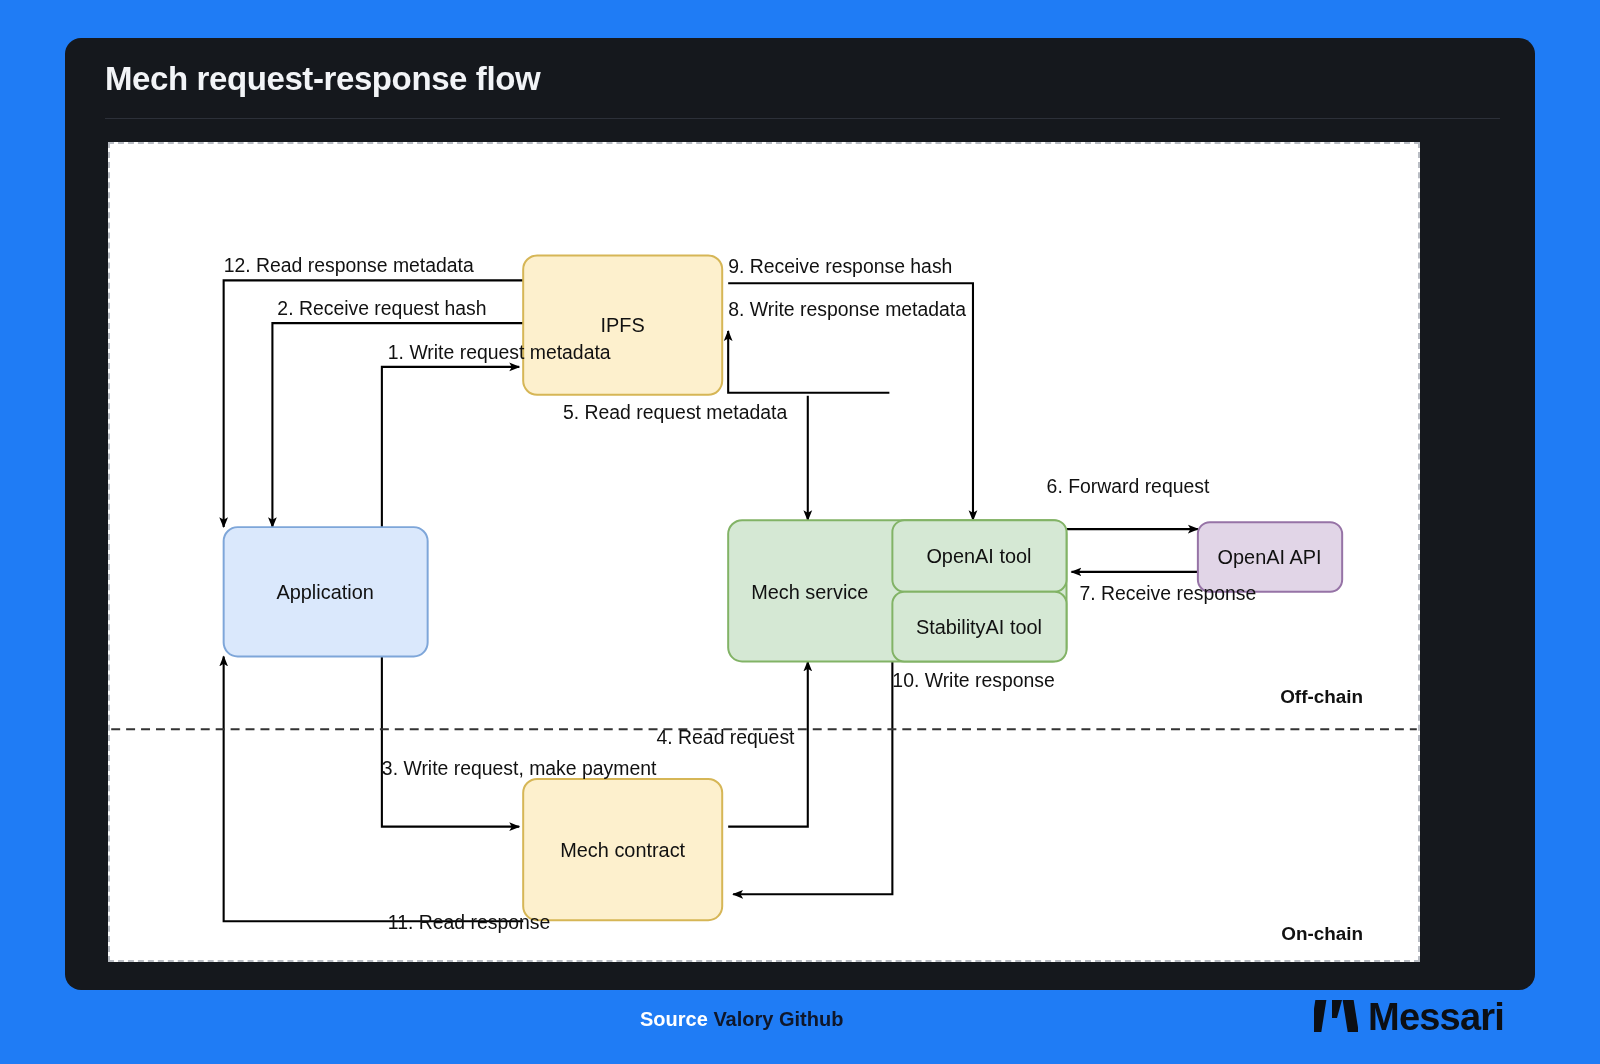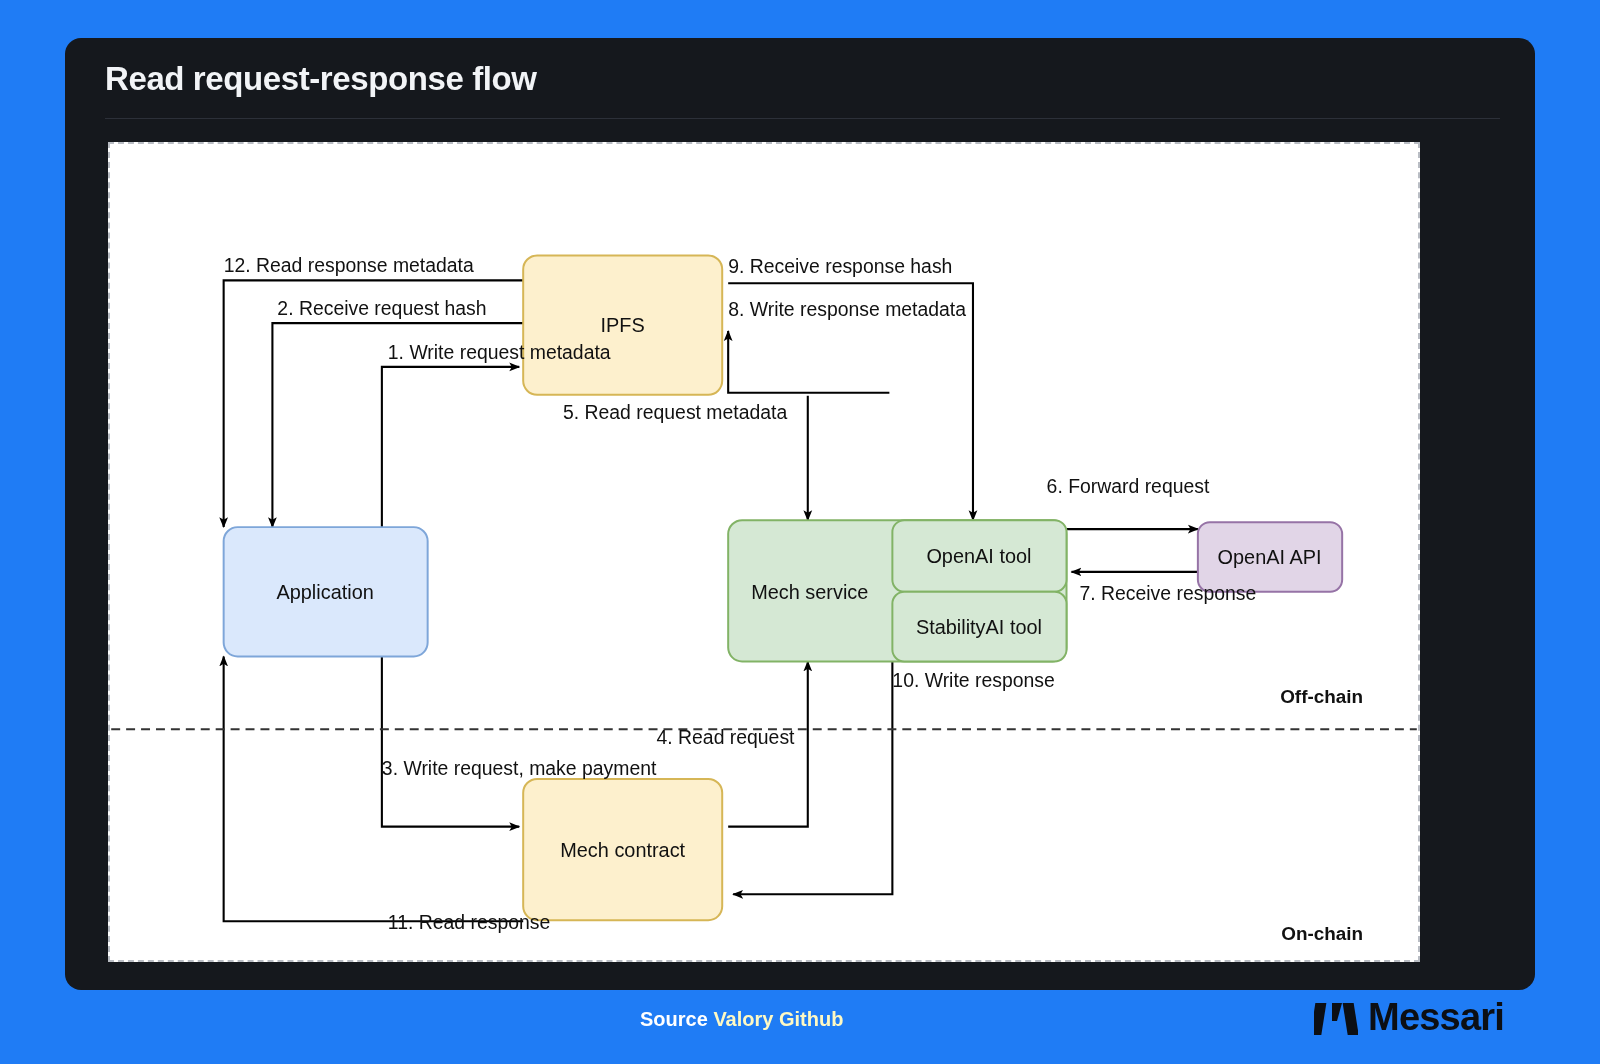--- a/index.html
+++ b/index.html
@@ -40,37 +40,37 @@
   .canvas svg{display:block;width:100%;height:100%;}
 
   .footer{
     position:absolute;left:0;top:990px;width:1600px;height:74px;
   }
   .source{
     position:absolute;left:640px;top:18px;
     font-size:20px;font-weight:bold;white-space:nowrap;
   }
   .source .lbl{color:#ffffff;}
-  .source .val{color:#fef9c3;text-align:right;}
+  .source .val{color:#0f172a;text-align:right;}
   .brand{
     position:absolute;right:96px;top:6px;
-    display:flex;align-items:flex-end;gap:10px;
+    display:flex;align-items:flex-start;gap:10px;
   }
   .brand-name{
     color:#0c0f14;font-size:38px;font-weight:bold;letter-spacing:-0.8px;
   }
 </style>
 </head>
 <body>
 
 <div class="page">
 
   <div class="card">
 
-    <div class="card-title">Read request-response flow</div>
+    <div class="card-title">Mech request-response flow</div>
     <div class="title-rule"></div>
 
     <div class="canvas">
       <svg viewBox="0 0 1312 820" xmlns="http://www.w3.org/2000/svg">
         <defs>
           <marker id="ah" markerWidth="12" markerHeight="12" refX="10" refY="5" orient="auto" markerUnits="userSpaceOnUse">
             <path d="M0,0.6 L11,5 L0,9.4 L2.6,5 Z" fill="#000"></path>
           </marker>
         </defs>
 

